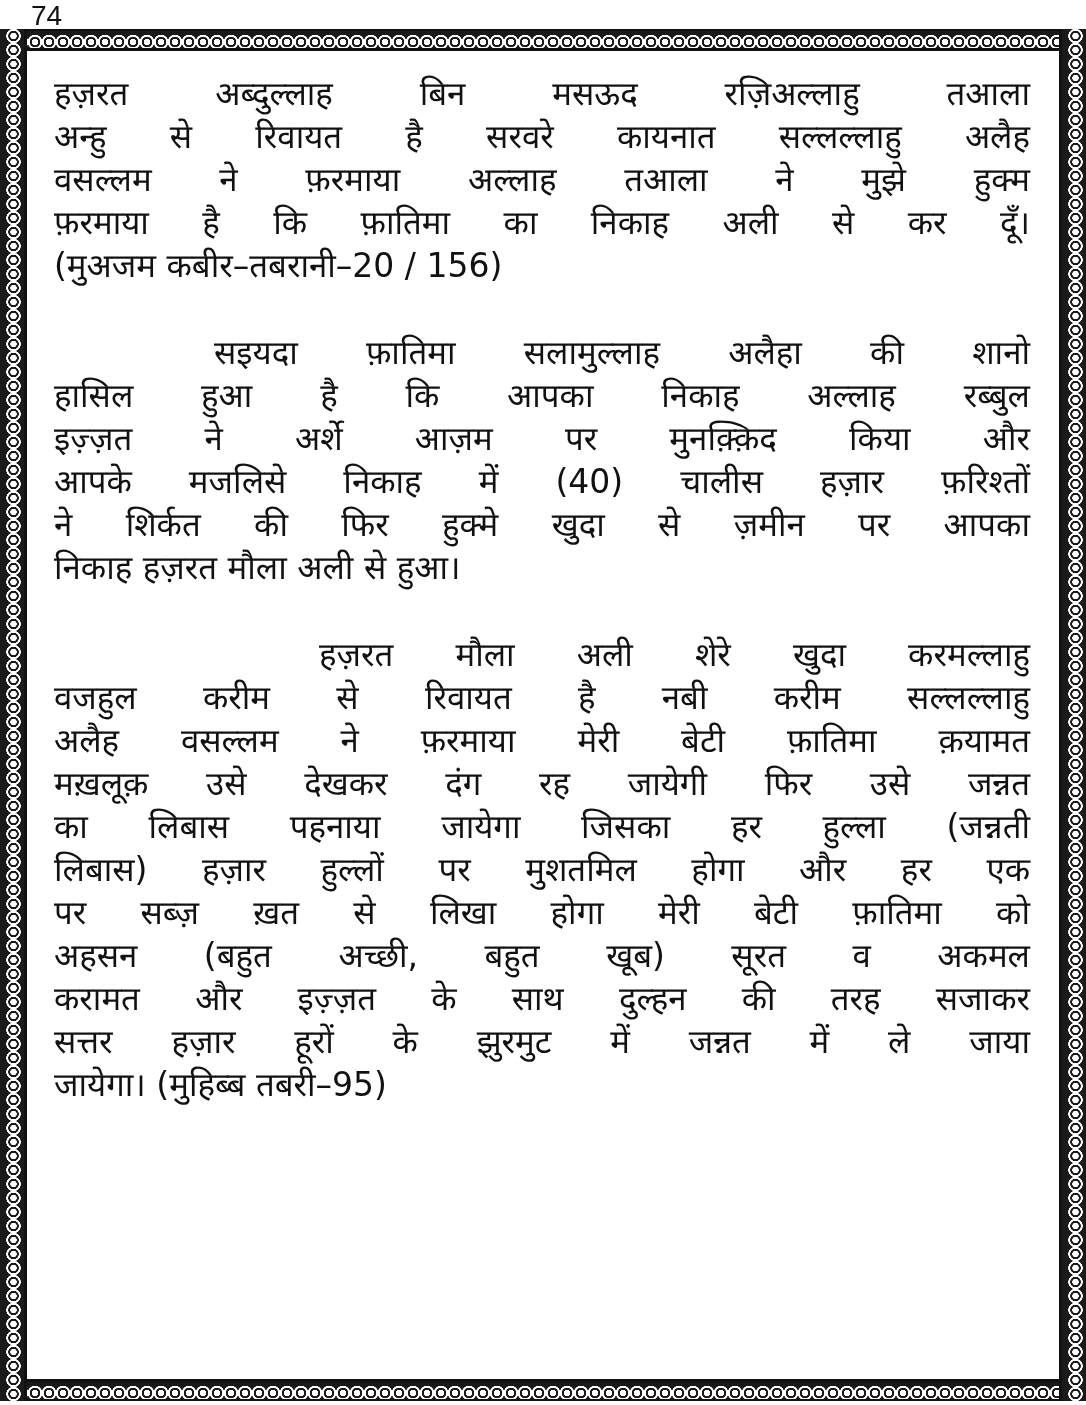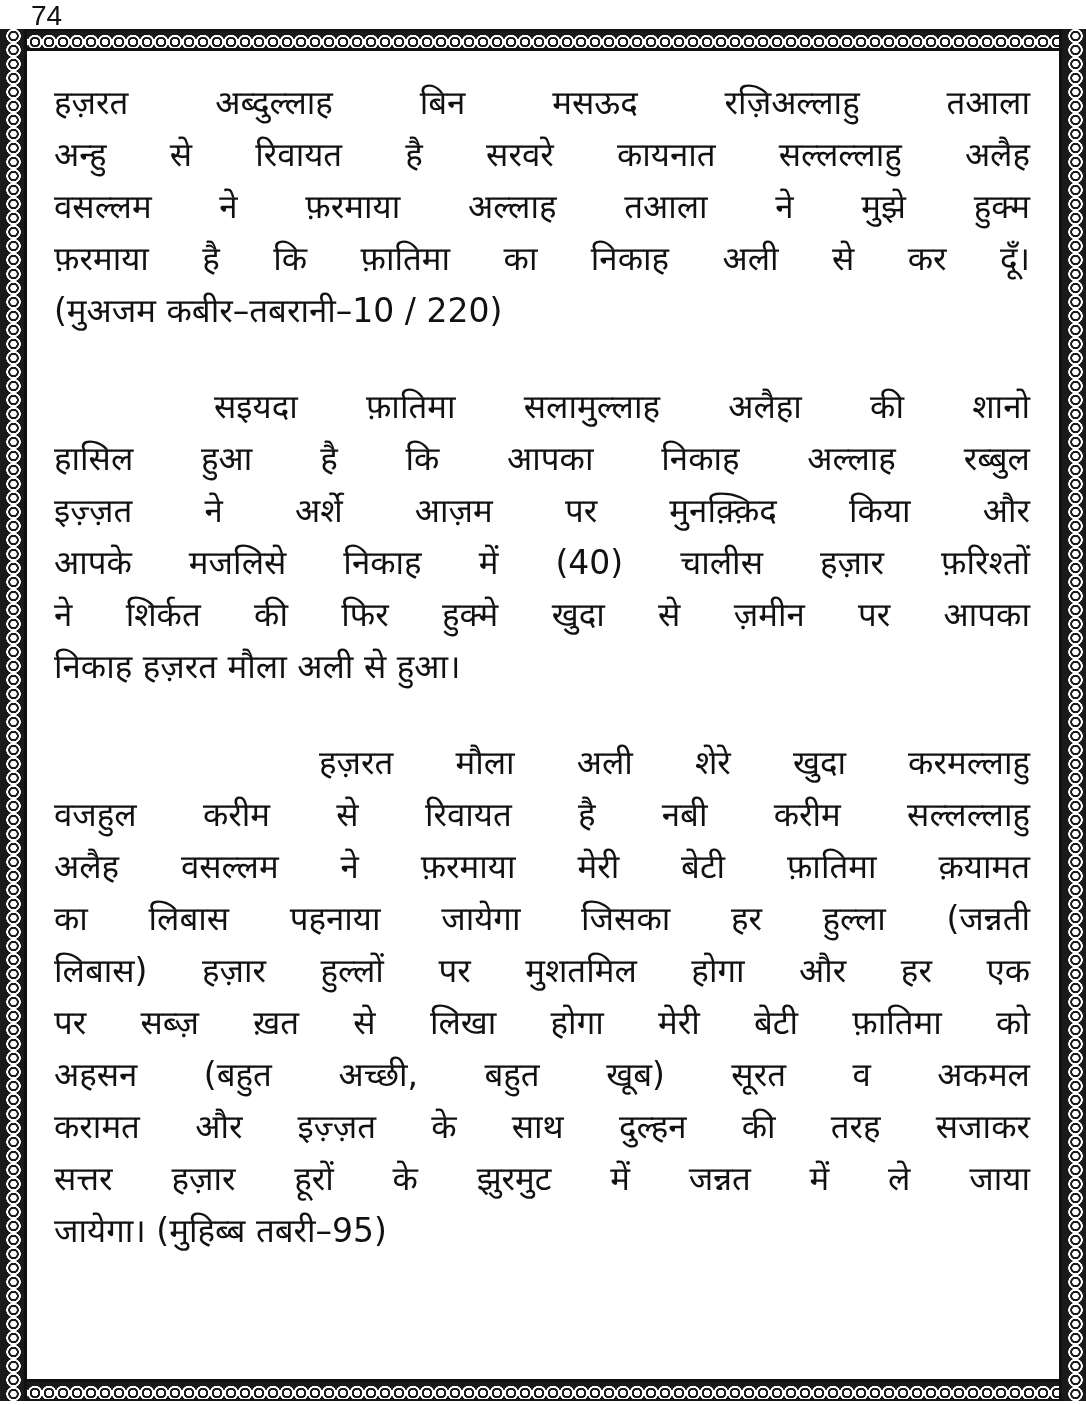--- a/index.html
+++ b/index.html
@@ -20,21 +20,21 @@
       radial-gradient(circle at 13.5px 7px, #fff 0 3px, transparent 3.5px),
       radial-gradient(circle at 13.5px 7px, #1a1a1a 0 5px, transparent 5.5px),
       radial-gradient(circle at 13.5px 7px, #fff 0 7px, transparent 7.5px);
     background-size: 27px 14px; background-repeat: repeat-y; }
   .band-top { top: 0; border-top: 2px solid #111; border-bottom: 3px solid #111; box-sizing: content-box; height: 17px; }
   .band-bottom { bottom: 0; border-top: 3px solid #111; border-bottom: 2px solid #111; box-sizing: content-box; height: 17px; }
   .band-left { left: 0; border-right: 3px solid #111; width: 24px; }
   .band-right { right: 0; border-left: 3px solid #111; width: 24px; }
   .content { position: absolute; left: 54px; top: 72px; width: 976px; }
   .line { font-size: 33px; line-height: 43px; height: 43px; white-space: nowrap;
-          text-align: justify; text-align-last: justify; display: block; margin-top: 9px; }
+          text-align: justify; text-align-last: justify; display: block; }
   .line.last { text-align-last: left; }
   .line.indent { padding-left: 160px; }
   .line.indent2 { padding-left: 265px; }
   .gap { height: 44px; }
 </style>
 </head>
 <body>
 
 <div class="page-number">74</div>
 
@@ -45,40 +45,41 @@
   <div class="band band-v band-right"></div>
 </div>
 
 <div class="content">
 
   <div>
     <span class="line">हज़रत अब्दुल्लाह बिन मसऊद रज़िअल्लाहु तआला</span>
     <span class="line">अन्हु से रिवायत है सरवरे कायनात सल्लल्लाहु अलैह</span>
     <span class="line">वसल्लम ने फ़रमाया अल्लाह तआला ने मुझे हुक्म</span>
     <span class="line">फ़रमाया है कि फ़ातिमा का निकाह अली से कर दूँ।</span>
-    <span class="line last">(मुअजम कबीर–तबरानी–10 / 220)</span>
+    <span class="line last">(मुअजम कबीर–तबरानी–20 / 156)</span>
   </div>
 
   <div class="gap"></div>
 
   <div>
     <span class="line indent">सइयदा फ़ातिमा सलामुल्लाह अलैहा की शानो</span>
     <span class="line">हासिल हुआ है कि आपका निकाह अल्लाह रब्बुल</span>
     <span class="line">इज़्ज़त ने अर्शे आज़म पर मुनक़्क़िद किया और</span>
     <span class="line">आपके मजलिसे निकाह में (40) चालीस हज़ार फ़रिश्तों</span>
     <span class="line">ने शिर्कत की फिर हुक्मे खुदा से ज़मीन पर आपका</span>
     <span class="line last">निकाह हज़रत मौला अली से हुआ।</span>
   </div>
 
   <div class="gap"></div>
 
   <div>
     <span class="line indent2">हज़रत मौला अली शेरे खुदा करमल्लाहु</span>
     <span class="line">वजहुल करीम से रिवायत है नबी करीम सल्लल्लाहु</span>
     <span class="line">अलैह वसल्लम ने फ़रमाया मेरी बेटी फ़ातिमा क़यामत</span>
+    <span class="line">मख़लूक़ उसे देखकर दंग रह जायेगी फिर उसे जन्नत</span>
     <span class="line">का लिबास पहनाया जायेगा जिसका हर हुल्ला (जन्नती</span>
     <span class="line">लिबास) हज़ार हुल्लों पर मुशतमिल होगा और हर एक</span>
     <span class="line">पर सब्ज़ ख़त से लिखा होगा मेरी बेटी फ़ातिमा को</span>
     <span class="line">अहसन (बहुत अच्छी, बहुत खूब) सूरत व अकमल</span>
     <span class="line">करामत और इज़्ज़त के साथ दुल्हन की तरह सजाकर</span>
     <span class="line">सत्तर हज़ार हूरों के झुरमुट में जन्नत में ले जाया</span>
     <span class="line last">जायेगा। (मुहिब्ब तबरी–95)</span>
   </div>
 
 </div>

